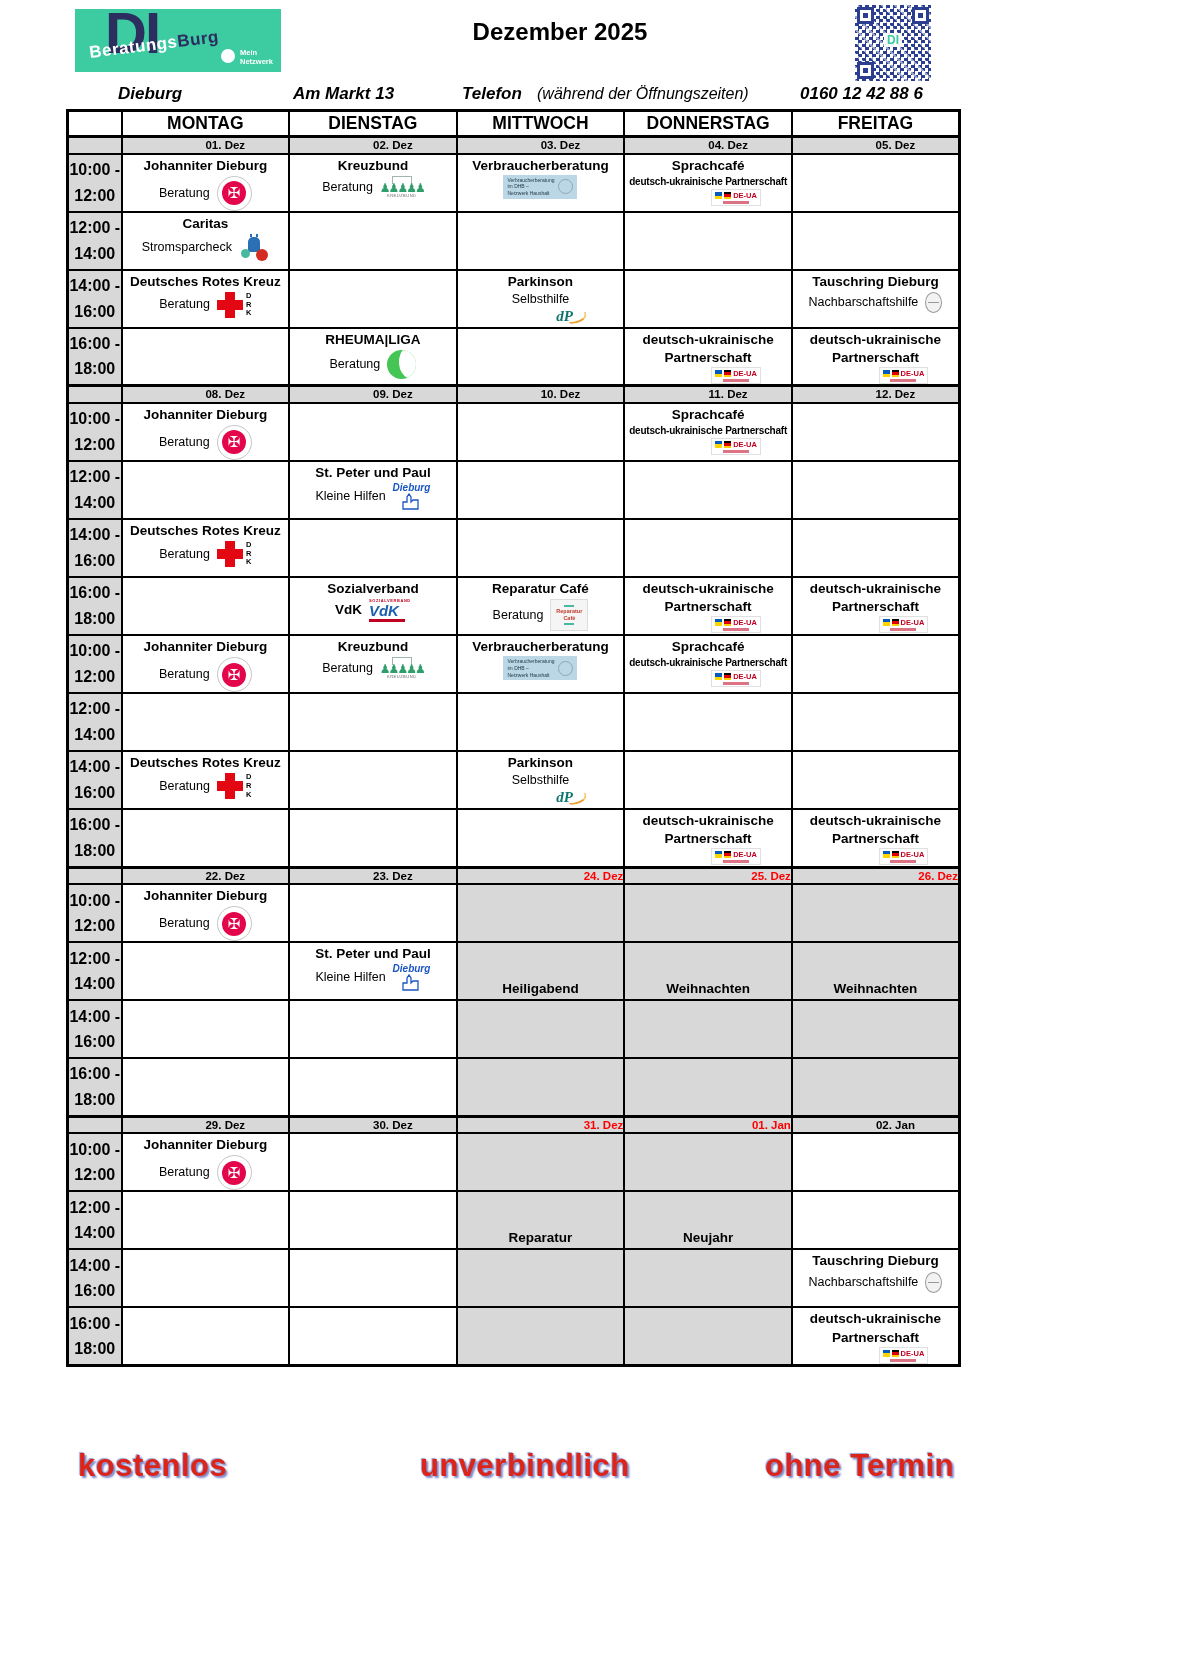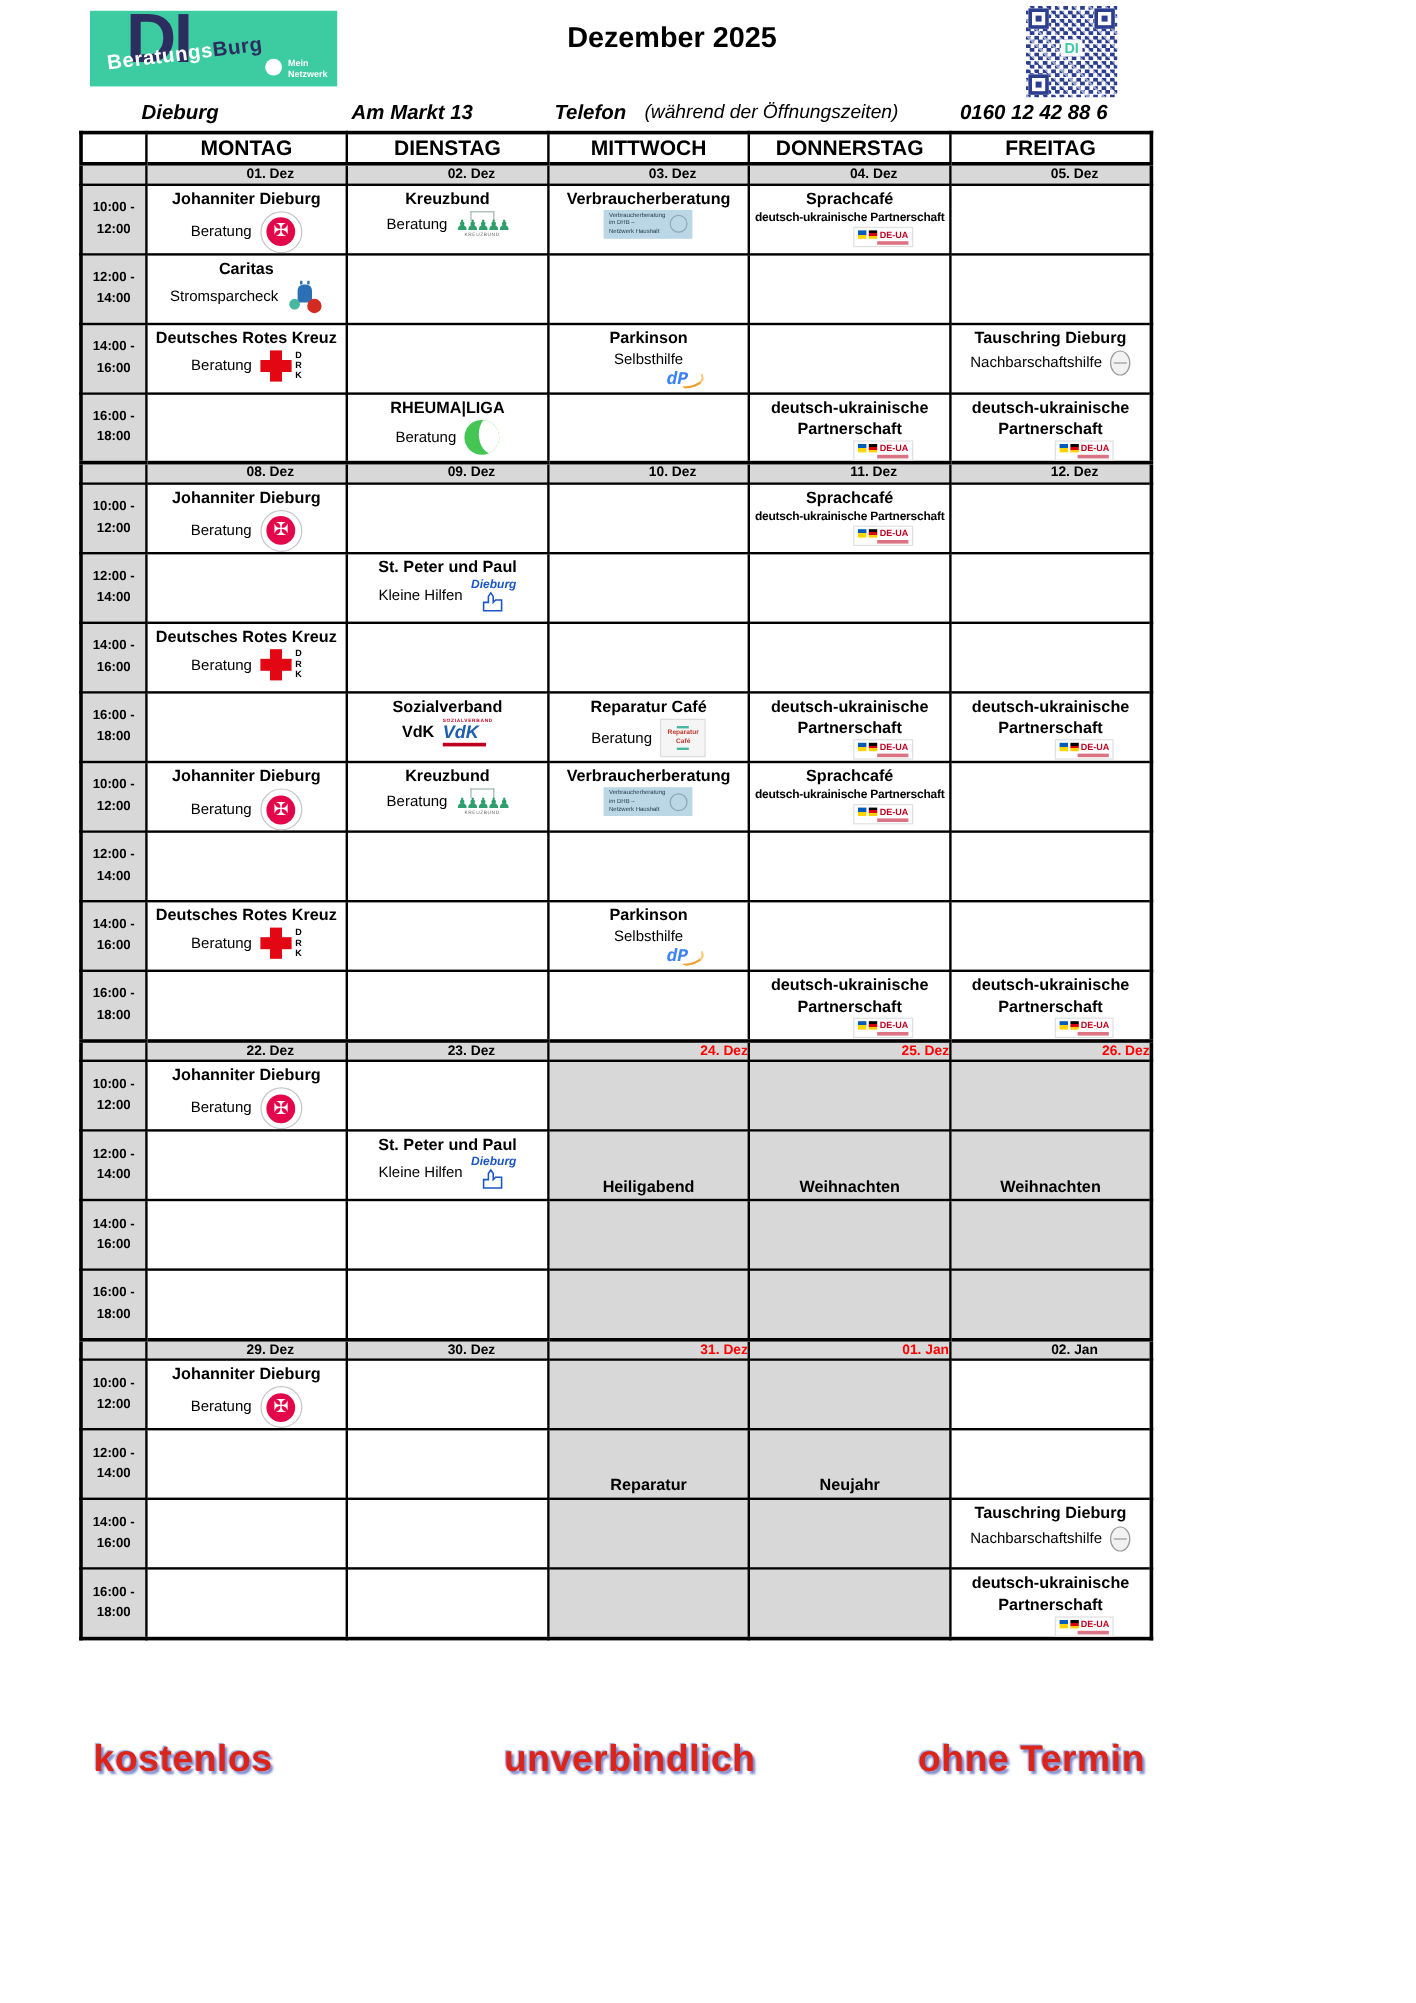--- a/index.html
+++ b/index.html
@@ -31,21 +31,21 @@
   
   table.cal{position:absolute;left:66px;top:109px;width:895px;border-collapse:collapse;table-layout:fixed;border:3px solid #000;}
   .cal col.c-time{width:54px;}
   .cal th,.cal td{border:2px solid #000;padding:0;overflow:hidden;}
   tr.day-header{height:26px;}
   tr.day-header th{font-size:17.5px;font-weight:bold;background:#fff;}
   tr.date-row{height:17px;}
   tr.date-row td{background:#D8D8D8;font-size:11.5px;font-weight:bold;text-align:center;border-top-width:3px;padding-left:40px;}
   td.date-cell.date-red{color:#FF0000;text-align:right;}
   tr.slot-row{height:58px;}
-  td.time-cell{background:#D8D8D8;font-size:11px;font-weight:bold;text-align:center;white-space:pre-line;line-height:1.6;}
+  td.time-cell{background:#D8D8D8;font-size:16px;font-weight:bold;text-align:center;white-space:pre-line;line-height:1.6;}
   td.event-cell{background:#fff;vertical-align:top;text-align:center;}
   td.holiday-cell{background:#D8D8D8;vertical-align:bottom;text-align:center;font-weight:bold;font-size:13.5px;padding-bottom:3px;}
   .ev-title{font-weight:bold;font-size:13.5px;margin-top:3px;line-height:1.2;}
   .ev-sub{display:flex;justify-content:center;align-items:center;gap:7px;margin-top:2px;font-size:12.5px;line-height:1.2;}
   .ev-sub.bold{font-weight:bold;font-size:13.5px;}
   .ev-sub.small{font-size:10px;font-weight:bold;letter-spacing:-.2px;}
   .ev-logo-row{display:flex;justify-content:center;margin-top:1px;}
 
   
   .logo{display:inline-flex;flex:none;align-items:center;justify-content:center;}
@@ -58,34 +58,34 @@
   .lg-verbraucher{background:#BBD7E6;padding:2px 4px;gap:4px;}
   .vb-txt{font-size:5px;line-height:1.35;color:#223a4a;text-align:left;white-space:pre-line;}
   .vb-circ{width:13px;height:13px;border:1px solid #8fa6b5;border-radius:50%;flex:none;}
   .lg-deua{background:#fff;border:1px solid #e0e0e0;padding:1px 3px;flex-direction:column;gap:1px;}
   .deua-row{display:flex;align-items:center;gap:2px;}
   .f{width:7px;height:7px;flex:none;}
   .f-ua{background:linear-gradient(180deg,#005BBB 50%,#FFD500 50%);}
   .f-de{background:linear-gradient(180deg,#000 33%,#DD0000 33% 66%,#FFCE00 66%);}
   .deua-txt{color:#C00020;font-size:7.5px;font-weight:bold;}
   .deua-sub{width:26px;height:3px;background:#C00020;opacity:.55;}
-  .ev-logo-row .lg-deua{transform:translateX(28px);align-items:flex-end;}
+  .ev-logo-row .lg-deua{transform:translateX(28px);}
   .ev-logo-row .lg-dp{transform:translateX(30px);}
   .lg-stromspar{position:relative;width:30px;height:27px;}
   .ss-plug{position:absolute;left:9px;top:3px;width:12px;height:15px;background:#2B6FB5;border-radius:5px 5px 2px 2px;}
   .ss-plug::before{content:'';position:absolute;left:2px;top:-3px;width:2px;height:3px;background:#2B6FB5;box-shadow:6px 0 0 #2B6FB5;}
   .ss-dot{position:absolute;border-radius:50%;}
   .ss-teal{left:2px;bottom:3px;width:9px;height:9px;background:#49B8A0;}
   .ss-red{right:1px;bottom:0;width:12px;height:12px;background:#D42B20;}
   .lg-drk{gap:3px;}
   .drk-cross{position:relative;width:26px;height:26px;}
   .drk-cross::before{content:'';position:absolute;left:8px;top:0;width:10px;height:26px;background:#E30613;}
   .drk-cross::after{content:'';position:absolute;left:0;top:8px;width:26px;height:10px;background:#E30613;}
   .drk-letters{font-size:7.5px;font-weight:bold;line-height:1.15;text-align:left;white-space:pre-line;}
-  .lg-dp{position:relative;font-family:Liberation Mono, monospace;font-style:italic;font-weight:bold;color:#3b82f6;font-size:15px;padding-right:12px;}
+  .lg-dp{position:relative;font-family:Liberation Serif, serif;font-style:italic;font-weight:bold;color:#0f766e;font-size:15px;padding-right:12px;}
   .dp-swoosh{position:absolute;right:-2px;bottom:2px;width:17px;height:8px;border-bottom:2px solid #F0A030;border-right:2px solid #F6CB7A;border-radius:0 0 100% 40%;transform:rotate(-10deg);}
   .lg-tauschring{width:15px;height:19px;border-radius:50%;border:1px solid #999;background:#f2f2f2;position:relative;}
   .lg-tauschring::after{content:'';position:absolute;left:2px;top:9px;right:2px;height:1px;background:#999;}
   .lg-rheuma{width:29px;height:29px;position:relative;overflow:hidden;border-radius:50%;background:#45C554;}
   .lg-rheuma::after{content:'';position:absolute;right:-9px;top:-5px;width:26px;height:34px;background:#fff;border-radius:50%;}
   .lg-stpeter{flex-direction:column;line-height:1;}
   .sp-name{color:#1A56C4;font-weight:bold;font-style:italic;font-size:10px;}
   .lg-vdk{flex-direction:column;align-items:flex-start;line-height:1;}
   .vdk-top{font-size:4px;color:#C00020;letter-spacing:.6px;}
   .vdk-main{font-size:15px;font-weight:bold;font-style:italic;color:#1B5FAE;}

